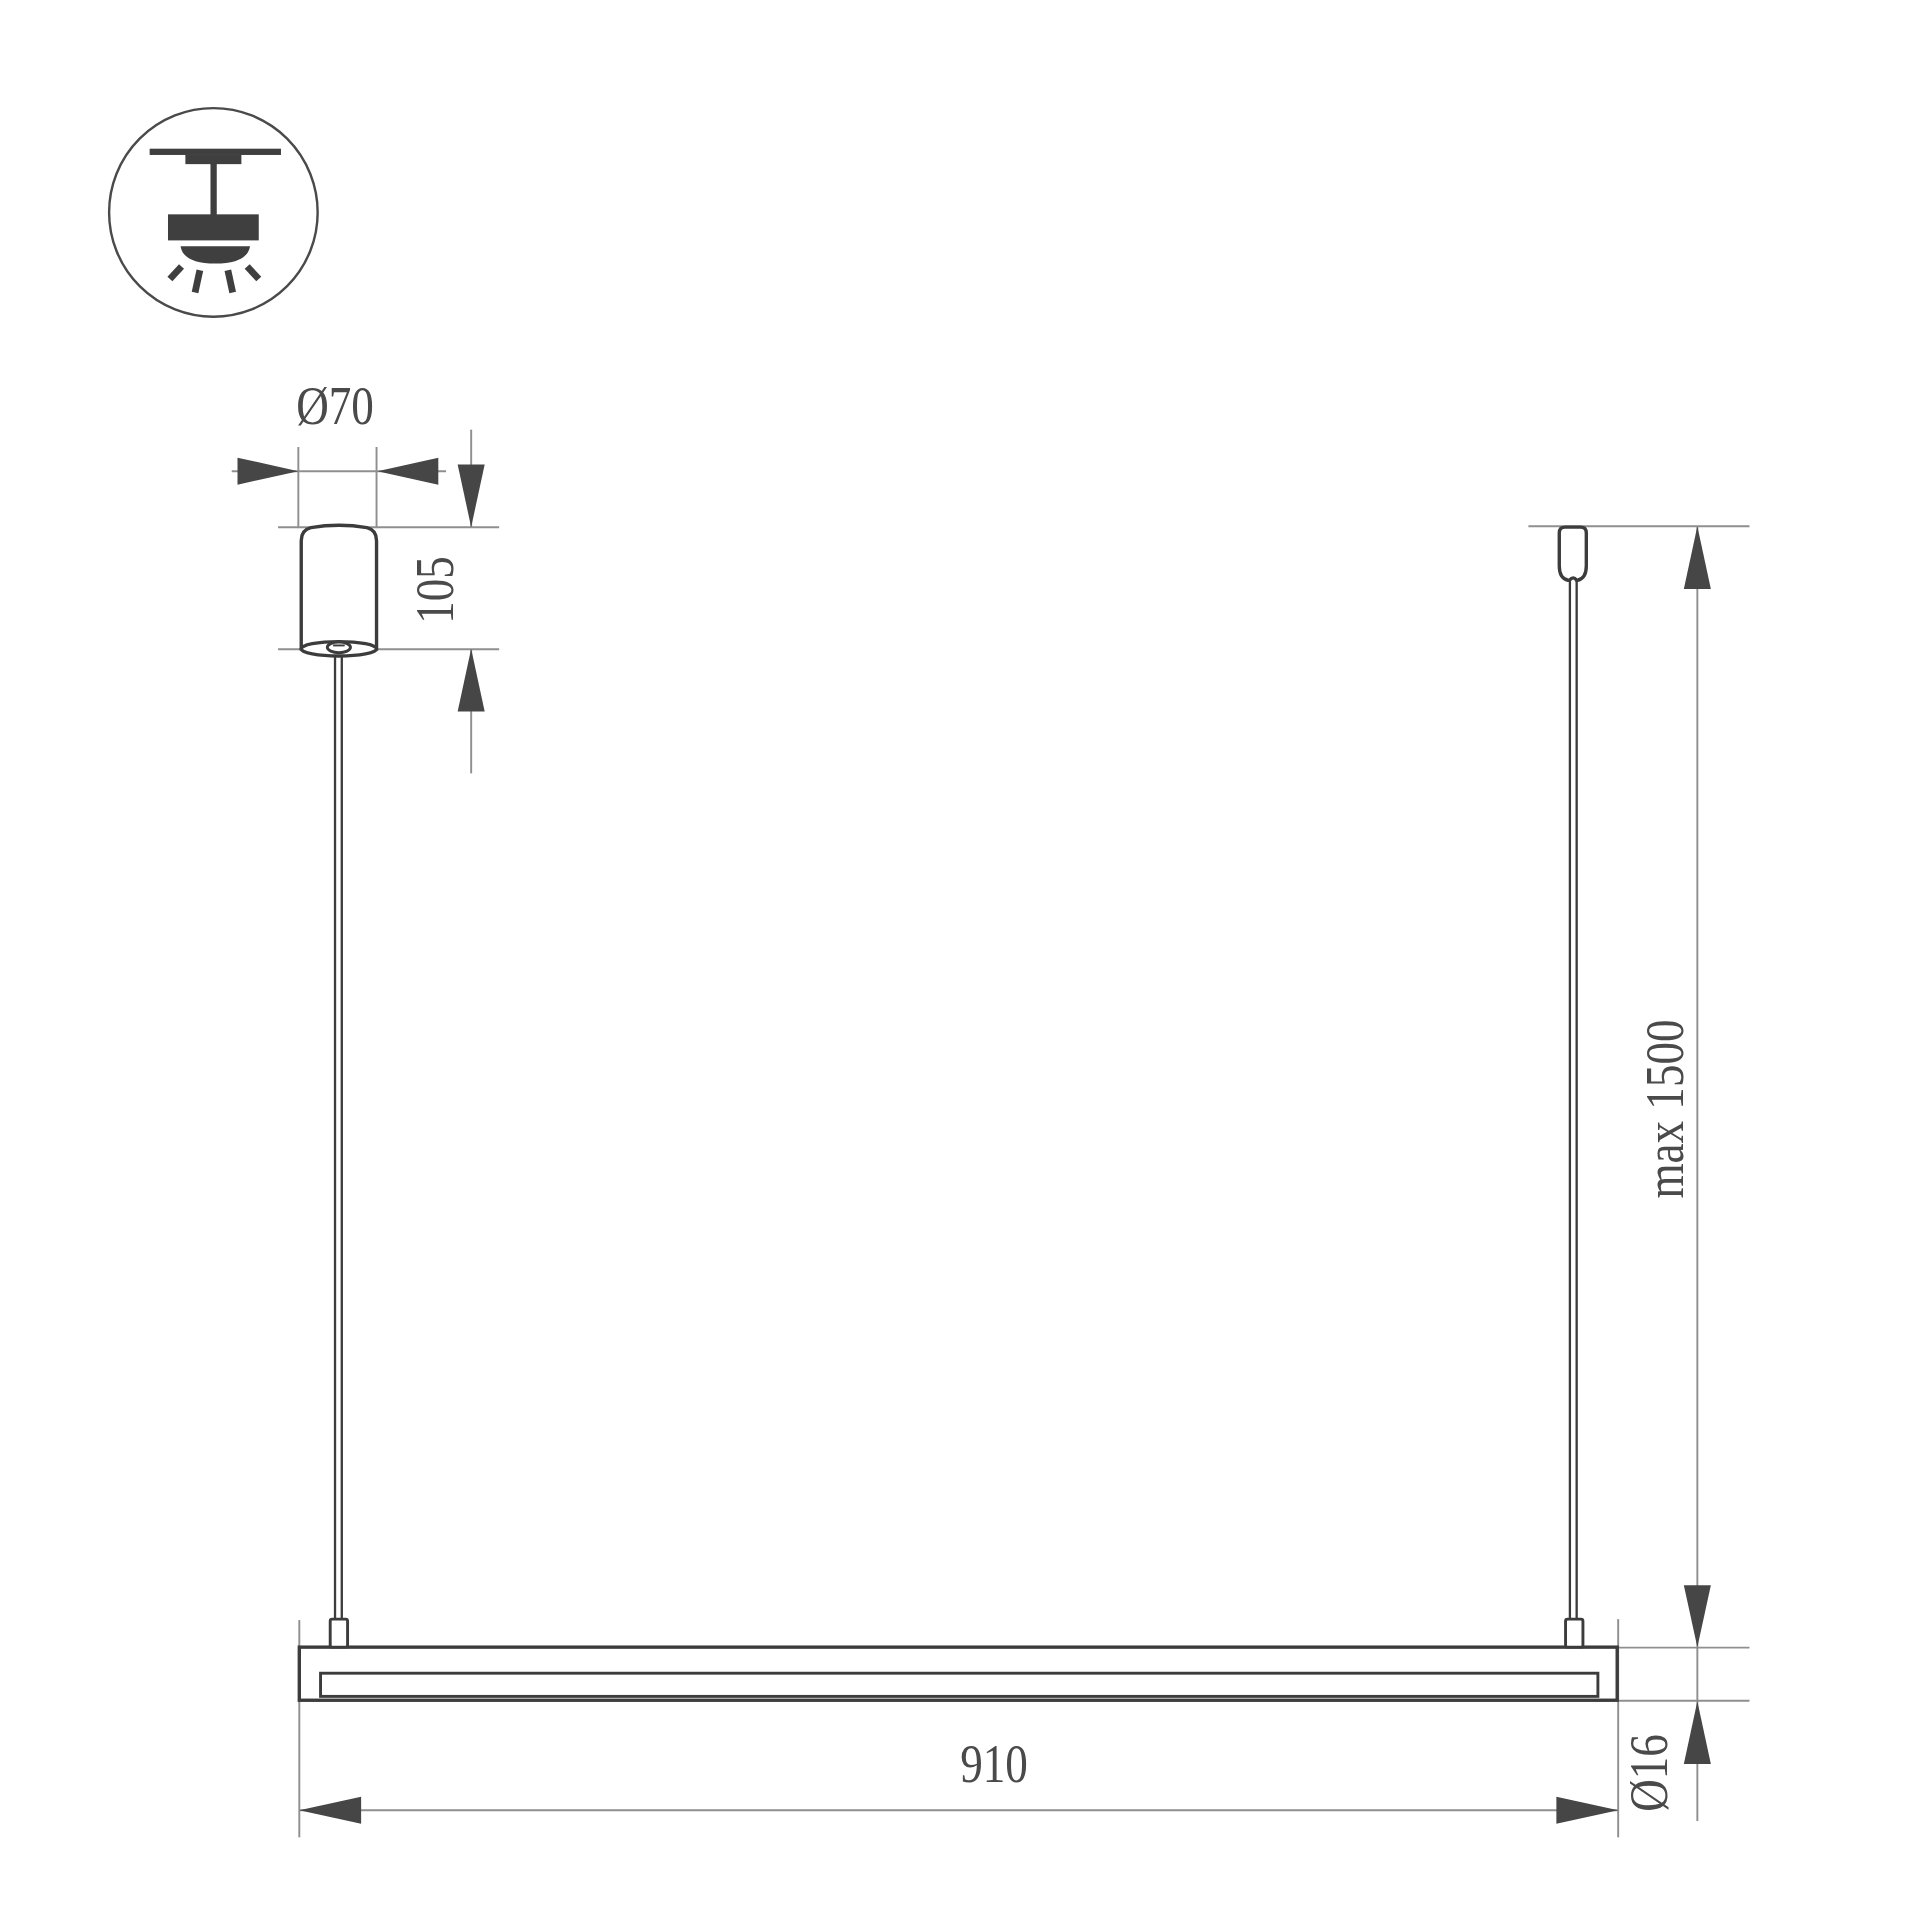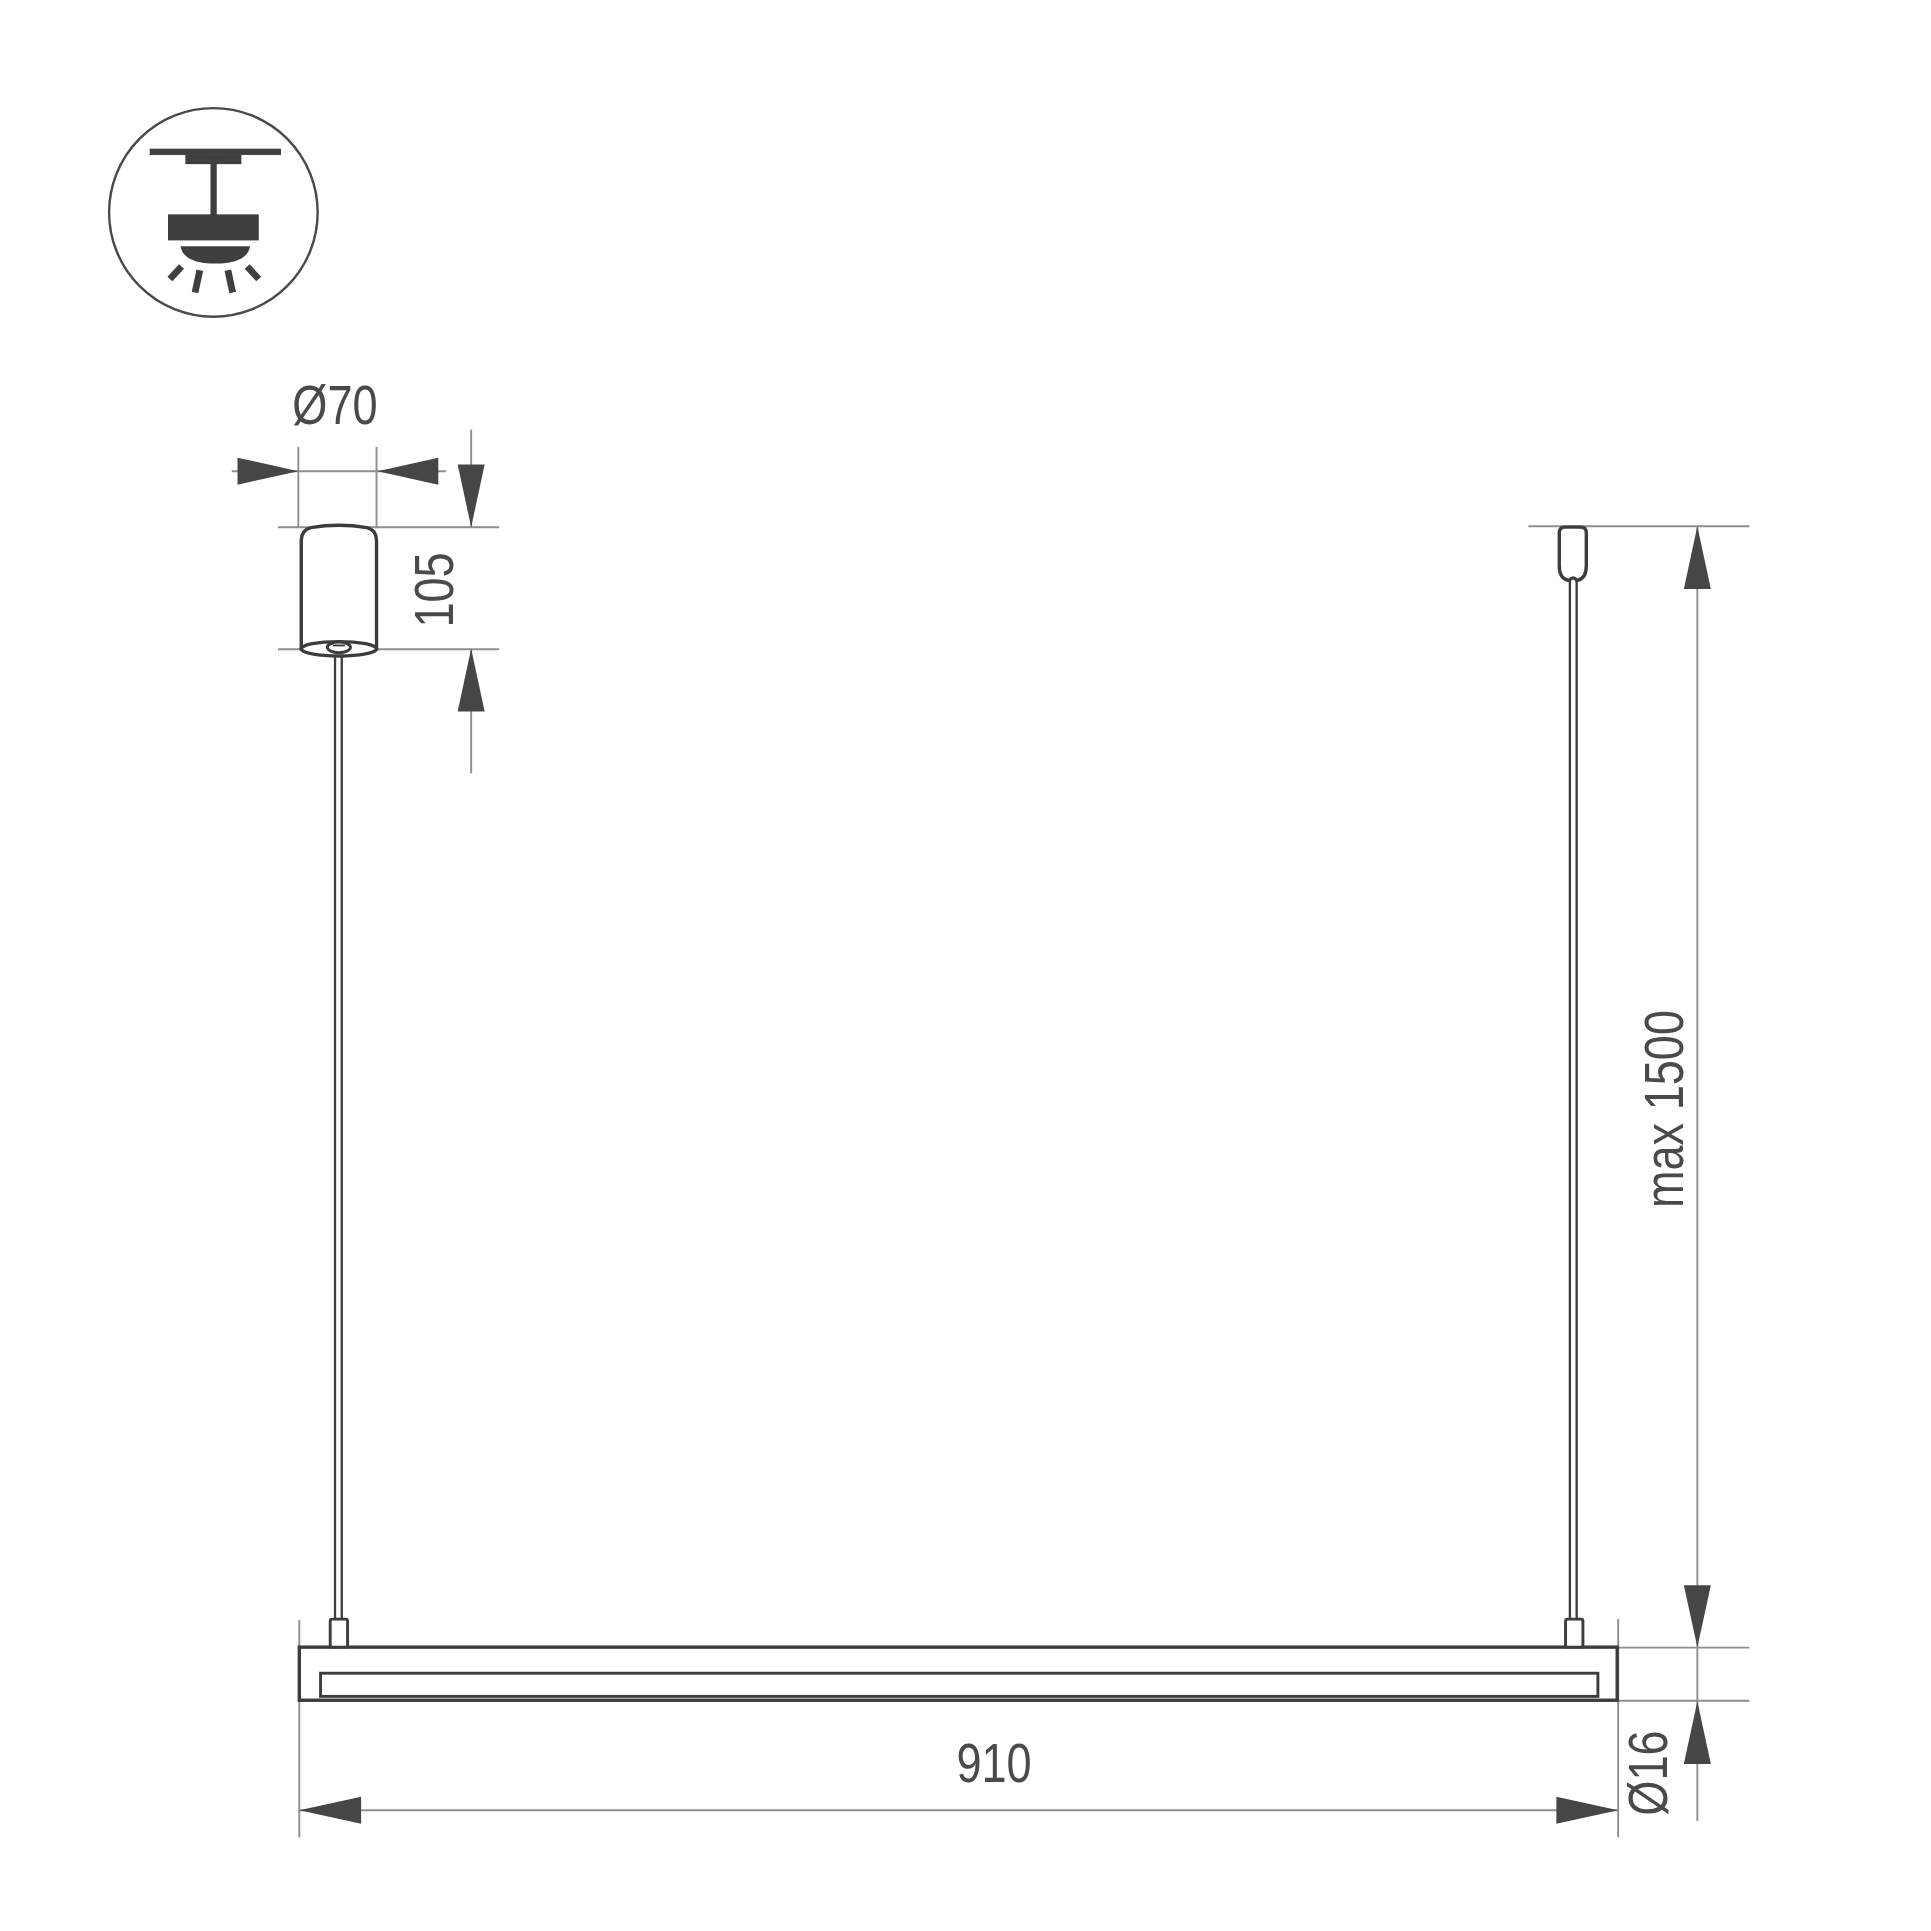--- a/index.html
+++ b/index.html
@@ -1,20 +1,20 @@
 <!DOCTYPE html>
 <html><head>
 <meta charset="utf-8">
 <style>
   html,body{margin:0;padding:0;background:#fff;}
   .canvas{
     position:relative;
     width:1931px;height:1931px;
     background:#ffffff;
-    font-family:Liberation Sans, sans-serif;
+    font-family:Liberation Serif, serif;
     overflow:hidden;
   }
   .drawing-svg{position:absolute;left:0;top:0;}
   .dim-label{
     position:absolute;
     font-size:55px;
     font-weight:400;
     color:#4a4a4a;
     letter-spacing:0px;
     white-space:nowrap;

